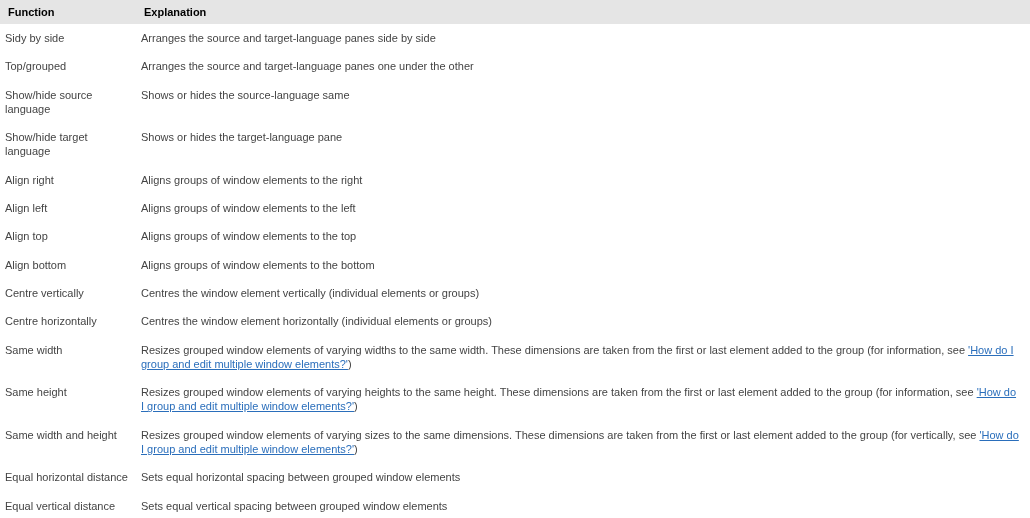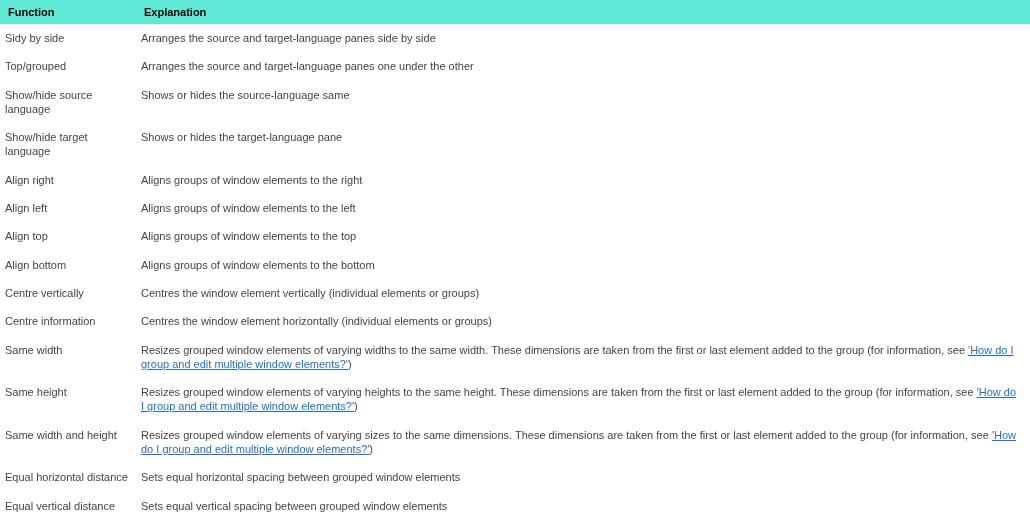--- a/index.html
+++ b/index.html
@@ -9,21 +9,21 @@
     font-size: 11px;
     color: #333;
     background: #fff;
   }
   table {
     width: 100%;
     border-collapse: collapse;
     table-layout: fixed;
   }
   thead th {
-    background: #5eead4;
+    background: #e5e5e5;
     text-align: left;
     font-weight: bold;
     padding: 6px 8px;
     color: #000;
     font-size: 11px;
   }
   th.col-func {
     width: 120px;
   }
   tbody td {
@@ -82,34 +82,34 @@
       </tr>
       <tr>
         <td class="func">Align bottom</td>
         <td>Aligns groups of window elements to the bottom</td>
       </tr>
       <tr>
         <td class="func">Centre vertically</td>
         <td>Centres the window element vertically (individual elements or groups)</td>
       </tr>
       <tr>
-        <td class="func">Centre information</td>
+        <td class="func">Centre horizontally</td>
         <td>Centres the window element horizontally (individual elements or groups)</td>
       </tr>
       <tr>
         <td class="func">Same width</td>
         <td><span>Resizes grouped window elements of varying widths to the same width. These dimensions are taken from the first or last element added to the group (for information, see </span><a class="link">'How do I group and edit multiple window elements?'</a><span>)</span></td>
       </tr>
       <tr>
         <td class="func">Same height</td>
         <td><span>Resizes grouped window elements of varying heights to the same height. These dimensions are taken from the first or last element added to the group (for information, see </span><a class="link">'How do I group and edit multiple window elements?'</a><span>)</span></td>
       </tr>
       <tr>
         <td class="func">Same width and height</td>
-        <td><span>Resizes grouped window elements of varying sizes to the same dimensions. These dimensions are taken from the first or last element added to the group (for information, see </span><a class="link">'How do I group and edit multiple window elements?'</a><span>)</span></td>
+        <td><span>Resizes grouped window elements of varying sizes to the same dimensions. These dimensions are taken from the first or last element added to the group (for vertically, see </span><a class="link">'How do I group and edit multiple window elements?'</a><span>)</span></td>
       </tr>
       <tr>
         <td class="func">Equal horizontal distance</td>
         <td>Sets equal horizontal spacing between grouped window elements</td>
       </tr>
       <tr>
         <td class="func">Equal vertical distance</td>
         <td>Sets equal vertical spacing between grouped window elements</td>
       </tr>
     </tbody>

